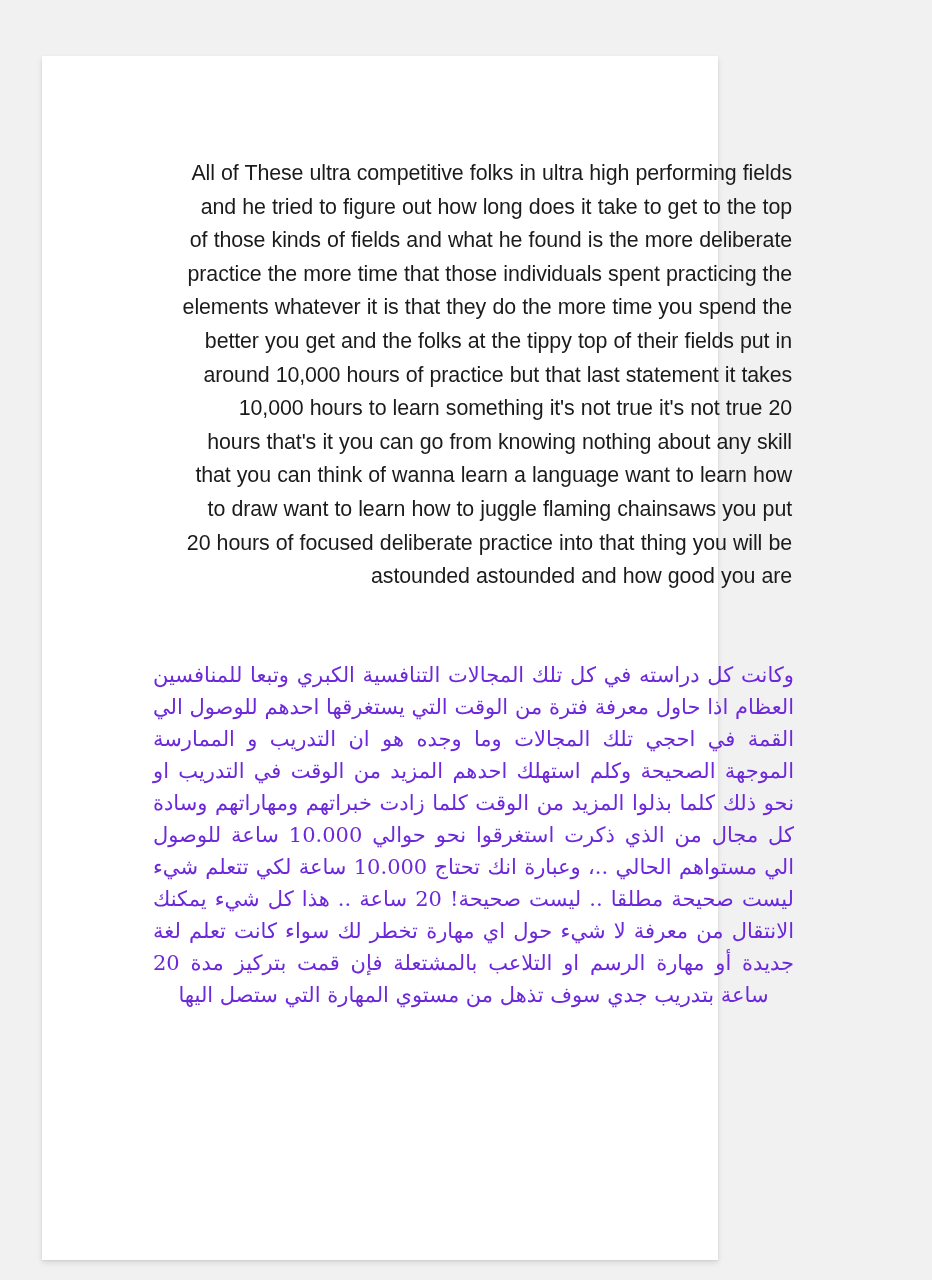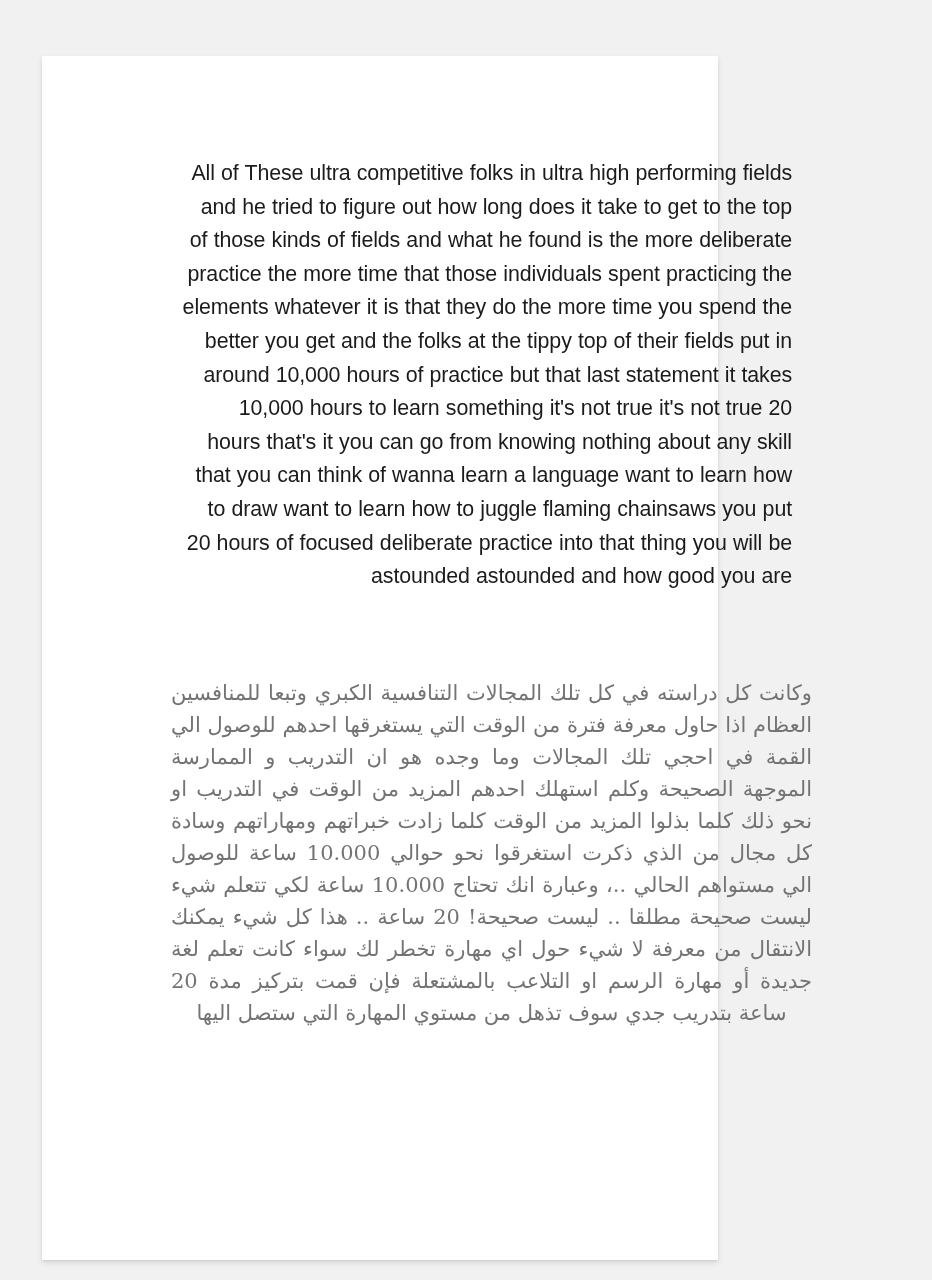--- a/index.html
+++ b/index.html
@@ -65,23 +65,23 @@
   }
 
   
   .para-arabic {
     direction: rtl;
     text-align: justify;
     text-align-last: center;
     font-family: "DejaVu Serif", "Liberation Serif", serif;
     font-size: 21px;
     line-height: 32px;
-    color: #737373;
+    color: #6d28d9;
     font-weight: 400;
-    margin: 18px;
+    margin: 0;
     width: 641px;
     margin-right: 0;
   }
 </style>
 </head>
 <body>
 
 <div class="canvas">
 
   <div class="page">

